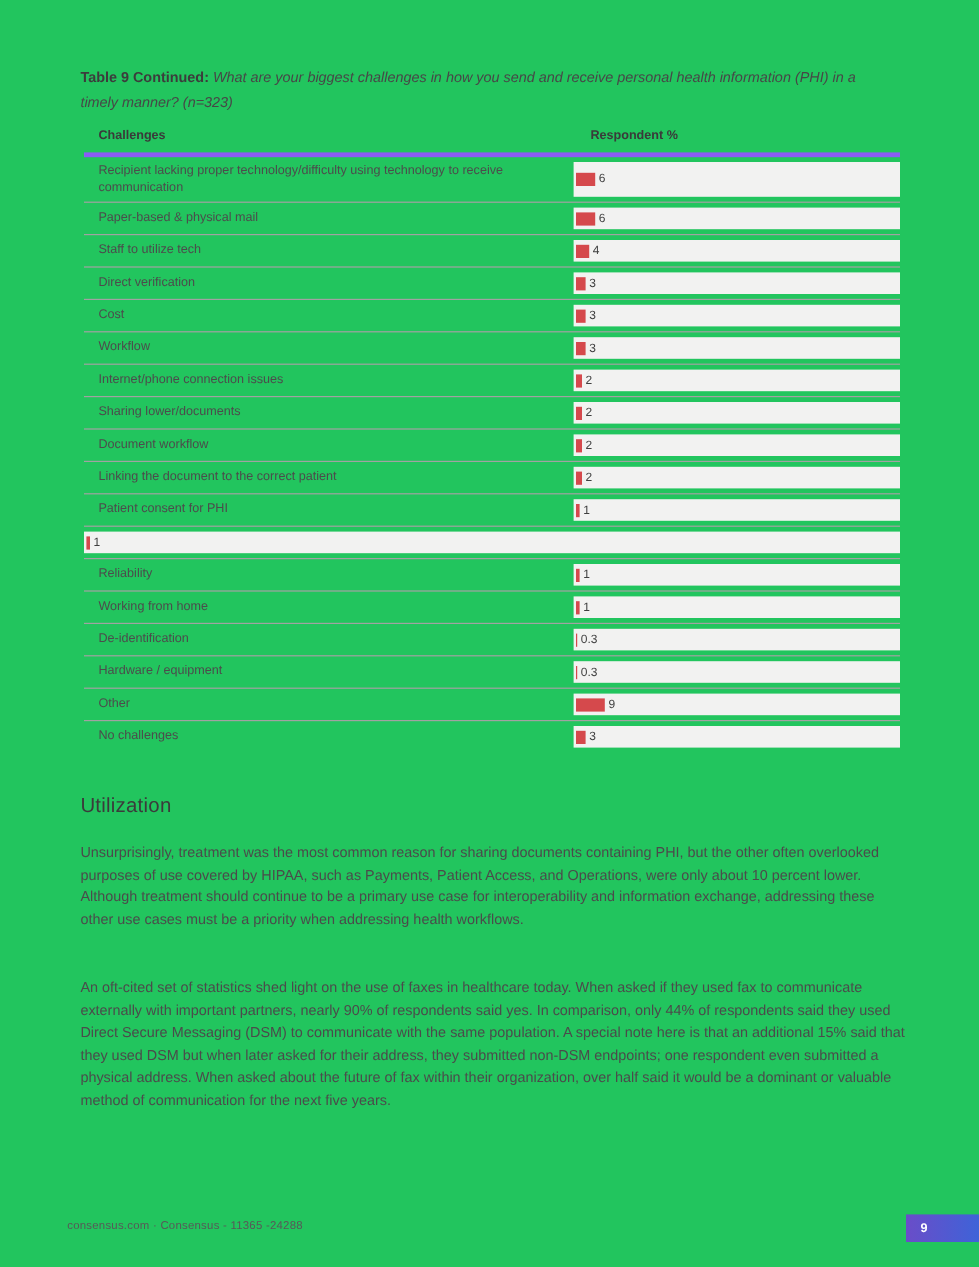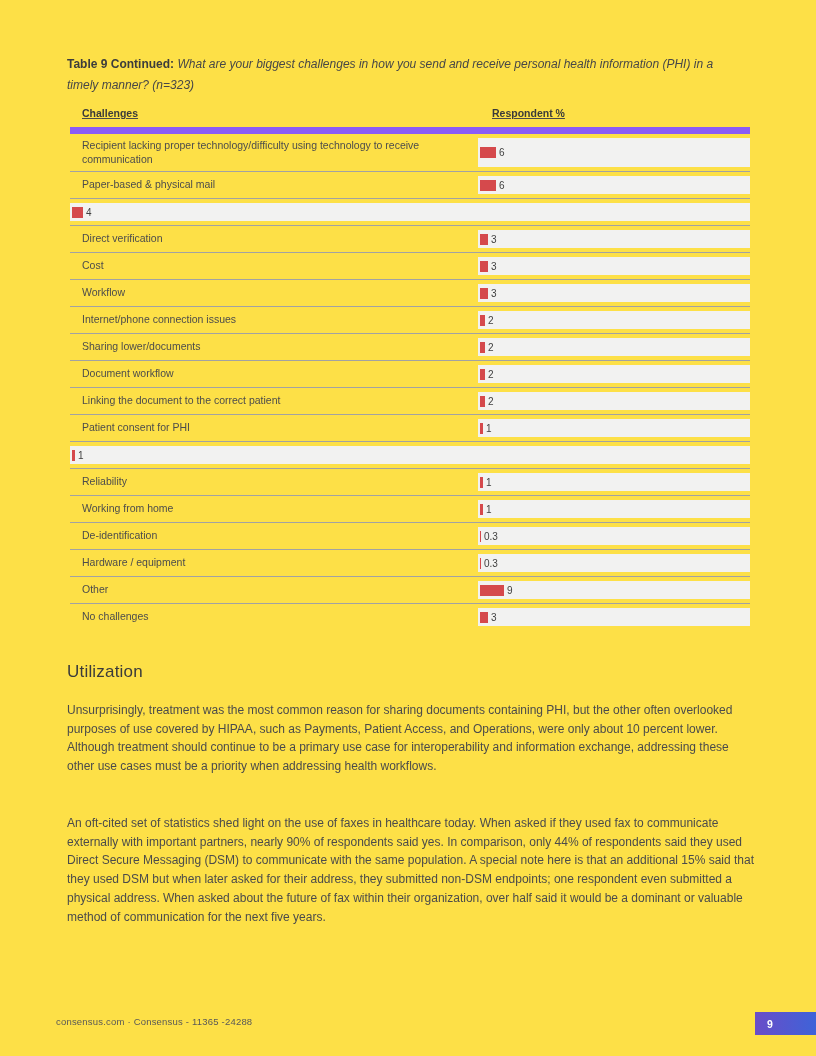--- a/index.html
+++ b/index.html
@@ -6,21 +6,21 @@
   html, body { width: 816px; height: 1056px; }
   body {
     background: #ffffff;
     font-family: "Liberation Sans", sans-serif;
     color: #4a4a4a;
   }
   .page {
     position: relative;
     width: 816px;
     height: 1056px;
-    background: #fde047;
+    background: #22c55e;
     overflow: hidden;
   }
 
   
   .caption {
     position: absolute;
     left: 67px;
     top: 54px;
     width: 672px;
     font-size: 12px;
@@ -33,22 +33,21 @@
   
   .phi-table {
     position: absolute;
     left: 70px;
     top: 107px;
     width: 680px;
   }
   .thead {
     display: flex;
     padding-bottom: 8px;
-    border-bottom: 7px solid #8b5cf6;
-    text-decoration: underline;
+    border-bottom: 4px solid #8b5cf6;
   }
   .th {
     font-size: 10.5px;
     font-weight: bold;
     color: #3a3a3a;
     padding-left: 14px;
   }
   .th-challenges { width: 408px; padding-left: 12px; }
   .th-respondent { flex: 1; }
 
@@ -153,20 +152,21 @@
 
     <div class="trow">
       <div class="tlabel">Paper-based &amp; physical mail</div>
       <div class="tbar-cell" style="background: rgb(242, 242, 241);">
         <div class="bar" style="width: 16px; background: rgb(213, 73, 76);"></div>
         <div class="bar-value">6</div>
       </div>
     </div>
 
     <div class="trow">
+      <div class="tlabel">Staff to utilize tech</div>
       <div class="tbar-cell" style="background: rgb(242, 242, 241);">
         <div class="bar" style="width: 11px; background: rgb(213, 73, 76);"></div>
         <div class="bar-value">4</div>
       </div>
     </div>
 
     <div class="trow">
       <div class="tlabel">Direct verification</div>
       <div class="tbar-cell" style="background: rgb(242, 242, 241);">
         <div class="bar" style="width: 8px; background: rgb(213, 73, 76);"></div>

